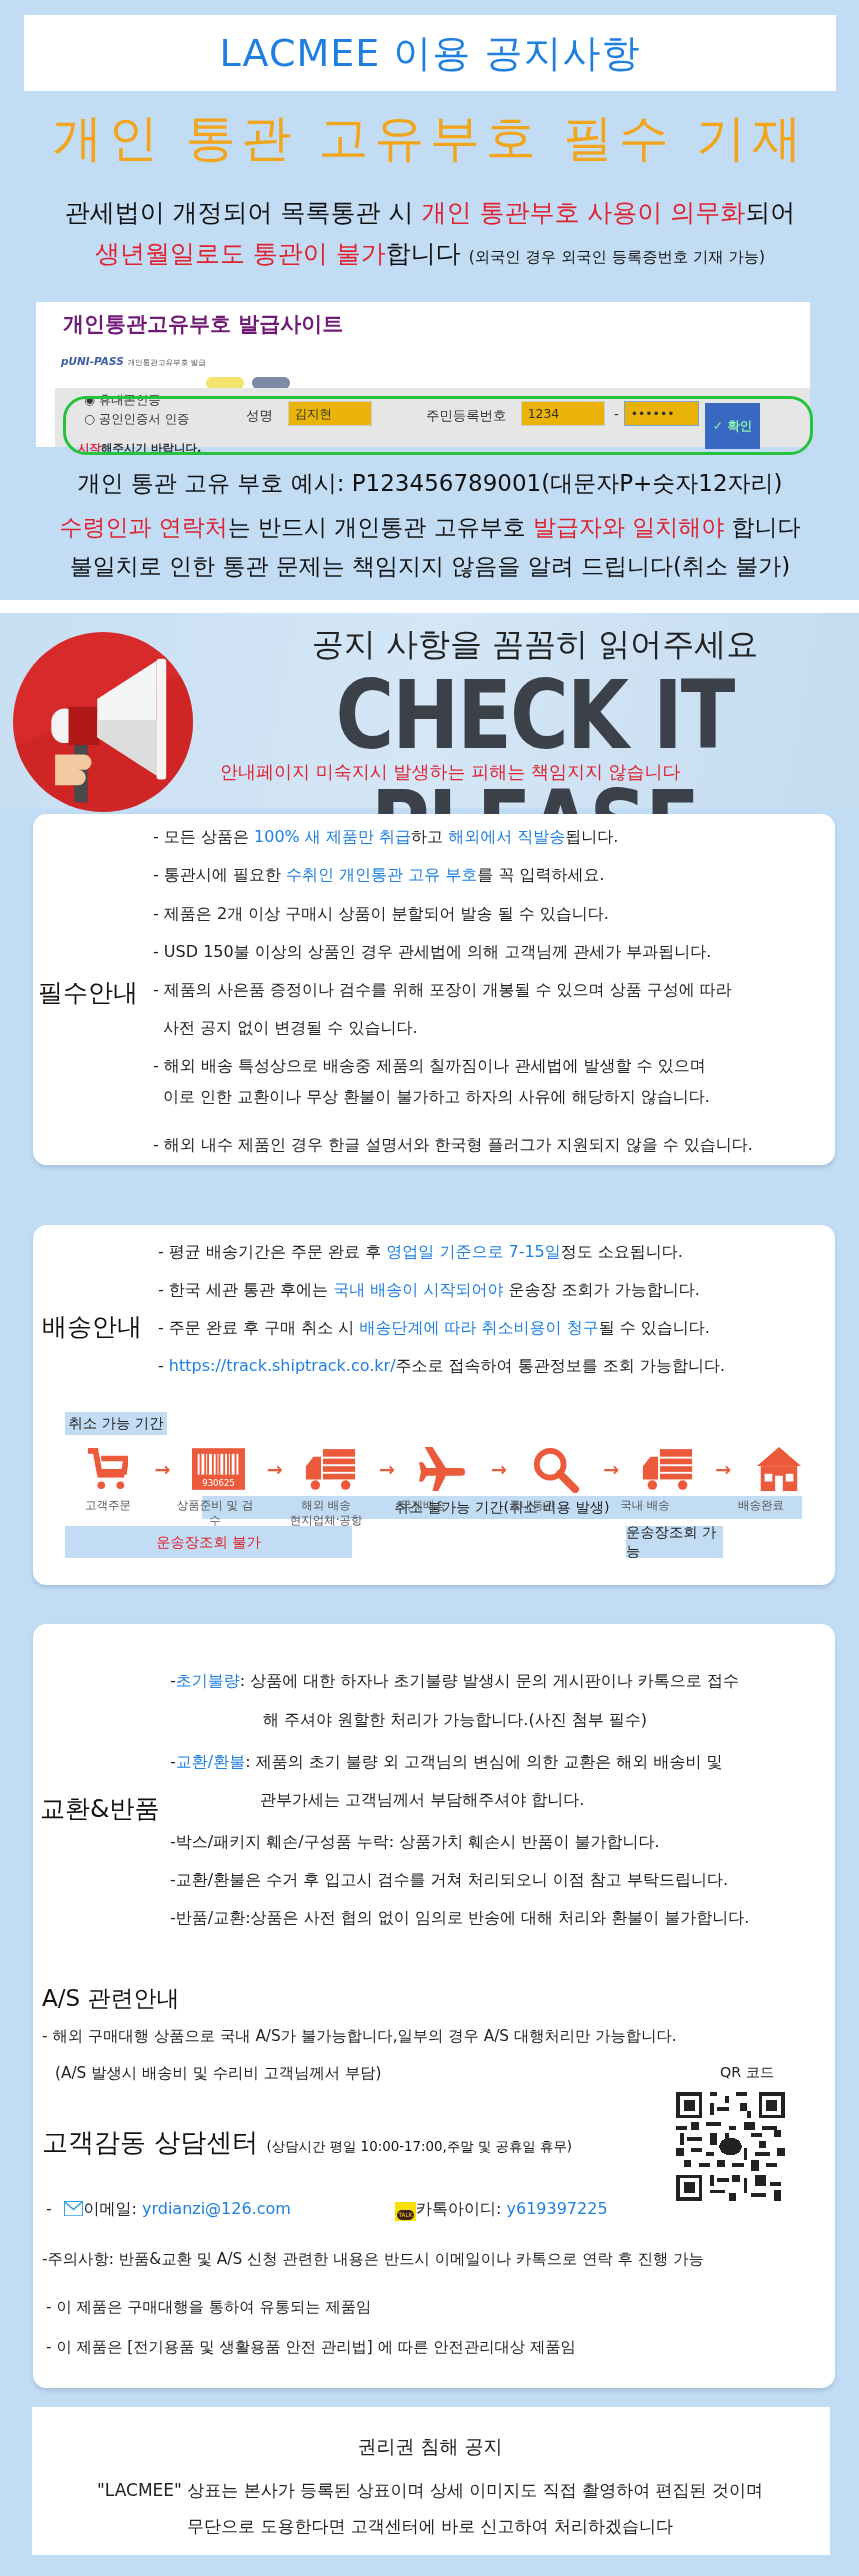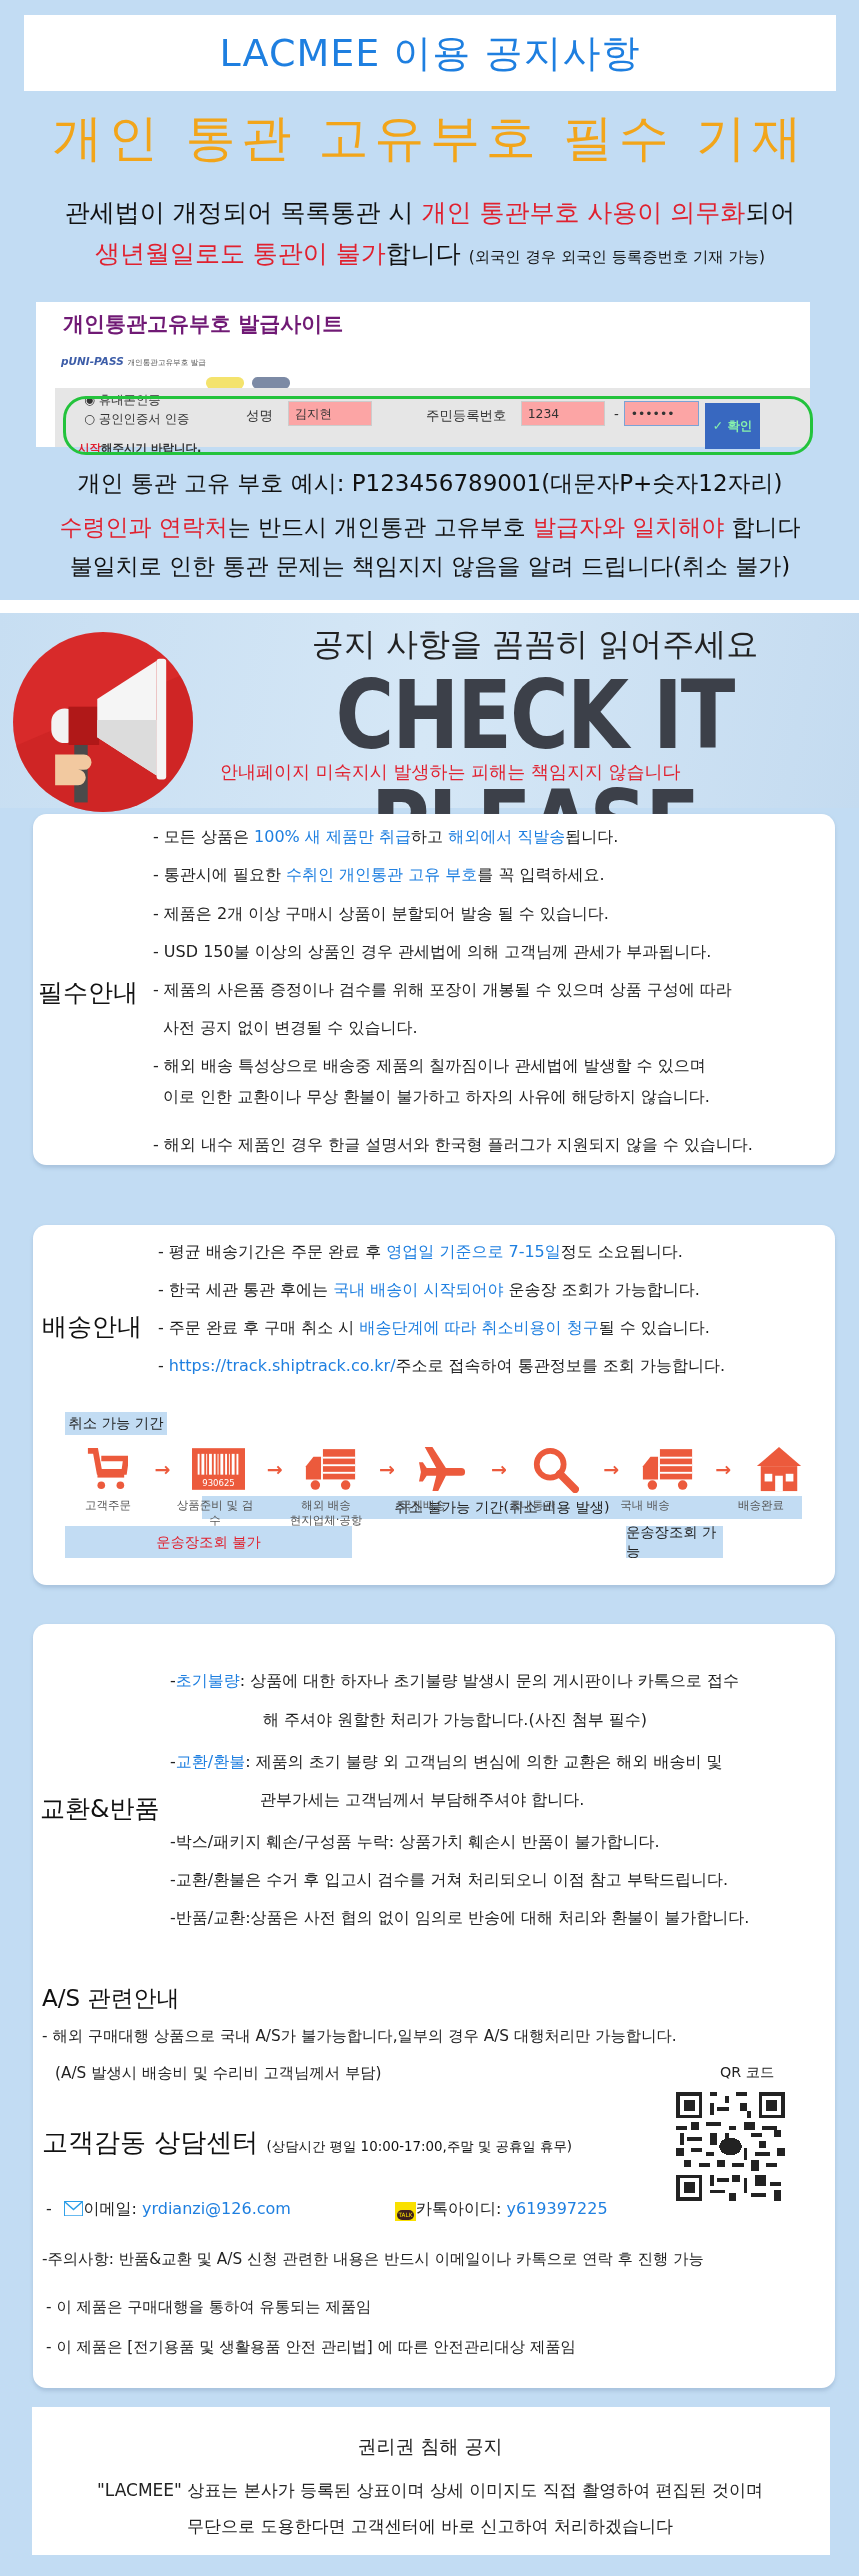--- a/index.html
+++ b/index.html
@@ -27,21 +27,21 @@
   #unipass .ttl { position: absolute; left: 27px; top: 7.6px; font-size: 21px; font-weight: bold; color: #701a75; }
   #unipass .url { position: absolute; left: 202px; top: 9.6px; font-size: 18px; color: #2f6fc9; border-bottom: 1px solid #2f6fc9; padding-right: 11.5px; }
   #unipass .logo { position: absolute; left: 25px; top: 53px; font-size: 10.5px; color: #3d5da8; font-style: italic; font-weight: bold; }
   #unipass .logo small { font-style: normal; font-weight: normal; color: #555; font-size: 7.6px; margin-left: 3.8px; }
   #unipass .gray { position: absolute; left: 19px; top: 86px; width: 755px; height: 59px; background: #e6e6e6; }
   #unipass .tab1 { position: absolute; left: 170px; top: 75px; width: 38px; height: 11.5px; background: #f4e36d; border-radius: 5.7px; }
   #unipass .tab2 { position: absolute; left: 216px; top: 75px; width: 38px; height: 11.5px; background: #7c8aa5; border-radius: 5.7px; }
   #unipass .gbox { position: absolute; left: 27px; top: 94px; width: 750px; height: 59px; border: 3.8px solid #23c33c; border-radius: 23px; }
   #unipass .radio { position: absolute; font-size: 12.4px; color: #333; }
   #unipass .lbl { position: absolute; font-size: 13.4px; color: #333; }
-  #unipass .inp { position: absolute; background: #fca5a5; border: 1px solid #ccc; height: 25px; font-size: 12.4px; padding: 3.8px 5.7px; color: #333; }
+  #unipass .inp { position: absolute; background: #eab308; border: 1px solid #ccc; height: 25px; font-size: 12.4px; padding: 3.8px 5.7px; color: #333; }
   #unipass .ok { position: absolute; left: 669px; top: 101px; width: 55px; height: 46px; background: #3868c0; color: #86efac; font-size: 12.4px; font-weight: bold; display: flex; align-items: center; justify-content: center; }
   #unipass .warn { position: absolute; left: 42px; top: 139px; font-size: 11.5px; font-weight: bold; color: #333; }
 
   
   #banner { left: 0; top: 600px; width: 860px; height: 208px; background: linear-gradient(100deg, #c7def2 0%, #d5e7f6 50%, #c4dbf0 100%); }
   #banner .topline { position: absolute; left: 0; top: 0; width: 860px; height: 13.4px; background: #fff; }
   #banner .circle { position: absolute; left: 13.4px; top: 32px; width: 180px; height: 180px; border-radius: 50%; background: #d82a2a; overflow: hidden; }
   #banner .k1 { position: absolute; left: 220px; top: 23px; width: 630px; text-align: center; font-size: 32px; color: #222; }
   #banner .k2 { position: absolute; left: 210px; top: 61px; width: 649px; text-align: center; font-size: 80px; font-weight: bold; color: #3c4049; letter-spacing: -1.9px; transform: scaleY(1.18); transform-origin: top; font-family: "DejaVu Sans", sans-serif; }
   #banner .k3 { position: absolute; left: 220px; top: 160px; width: 630px; text-align: left; font-size: 18px; color: #e0212f; }

